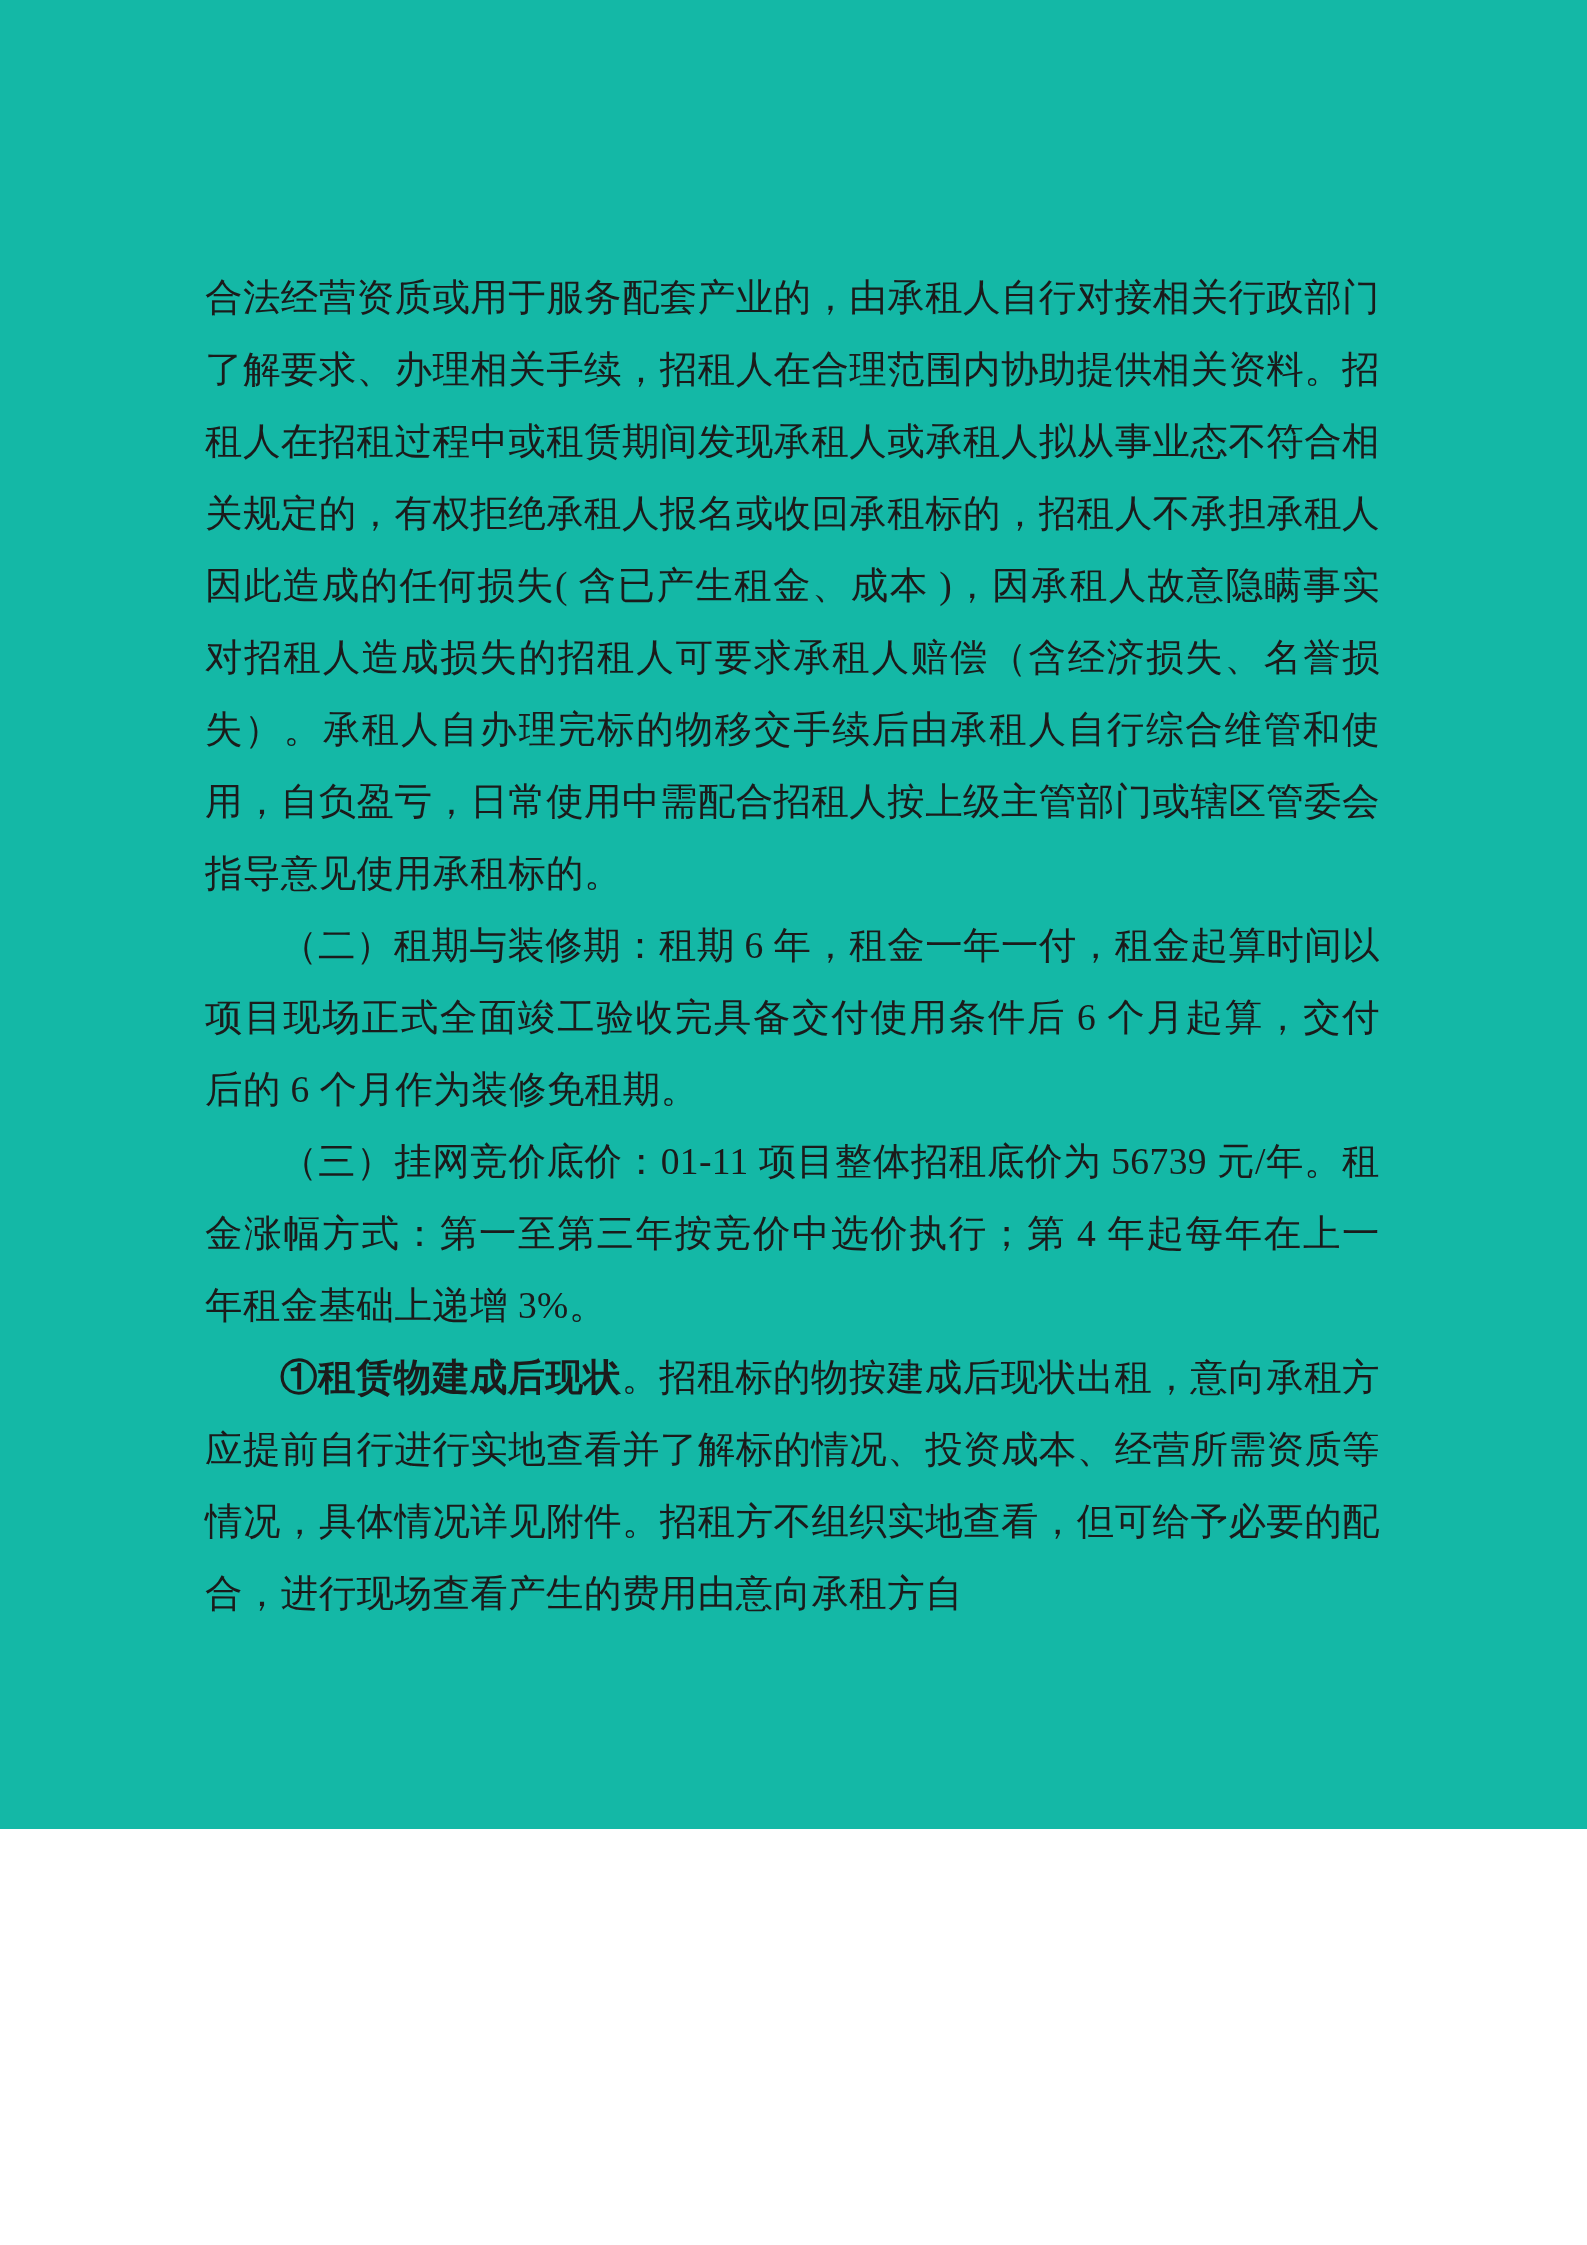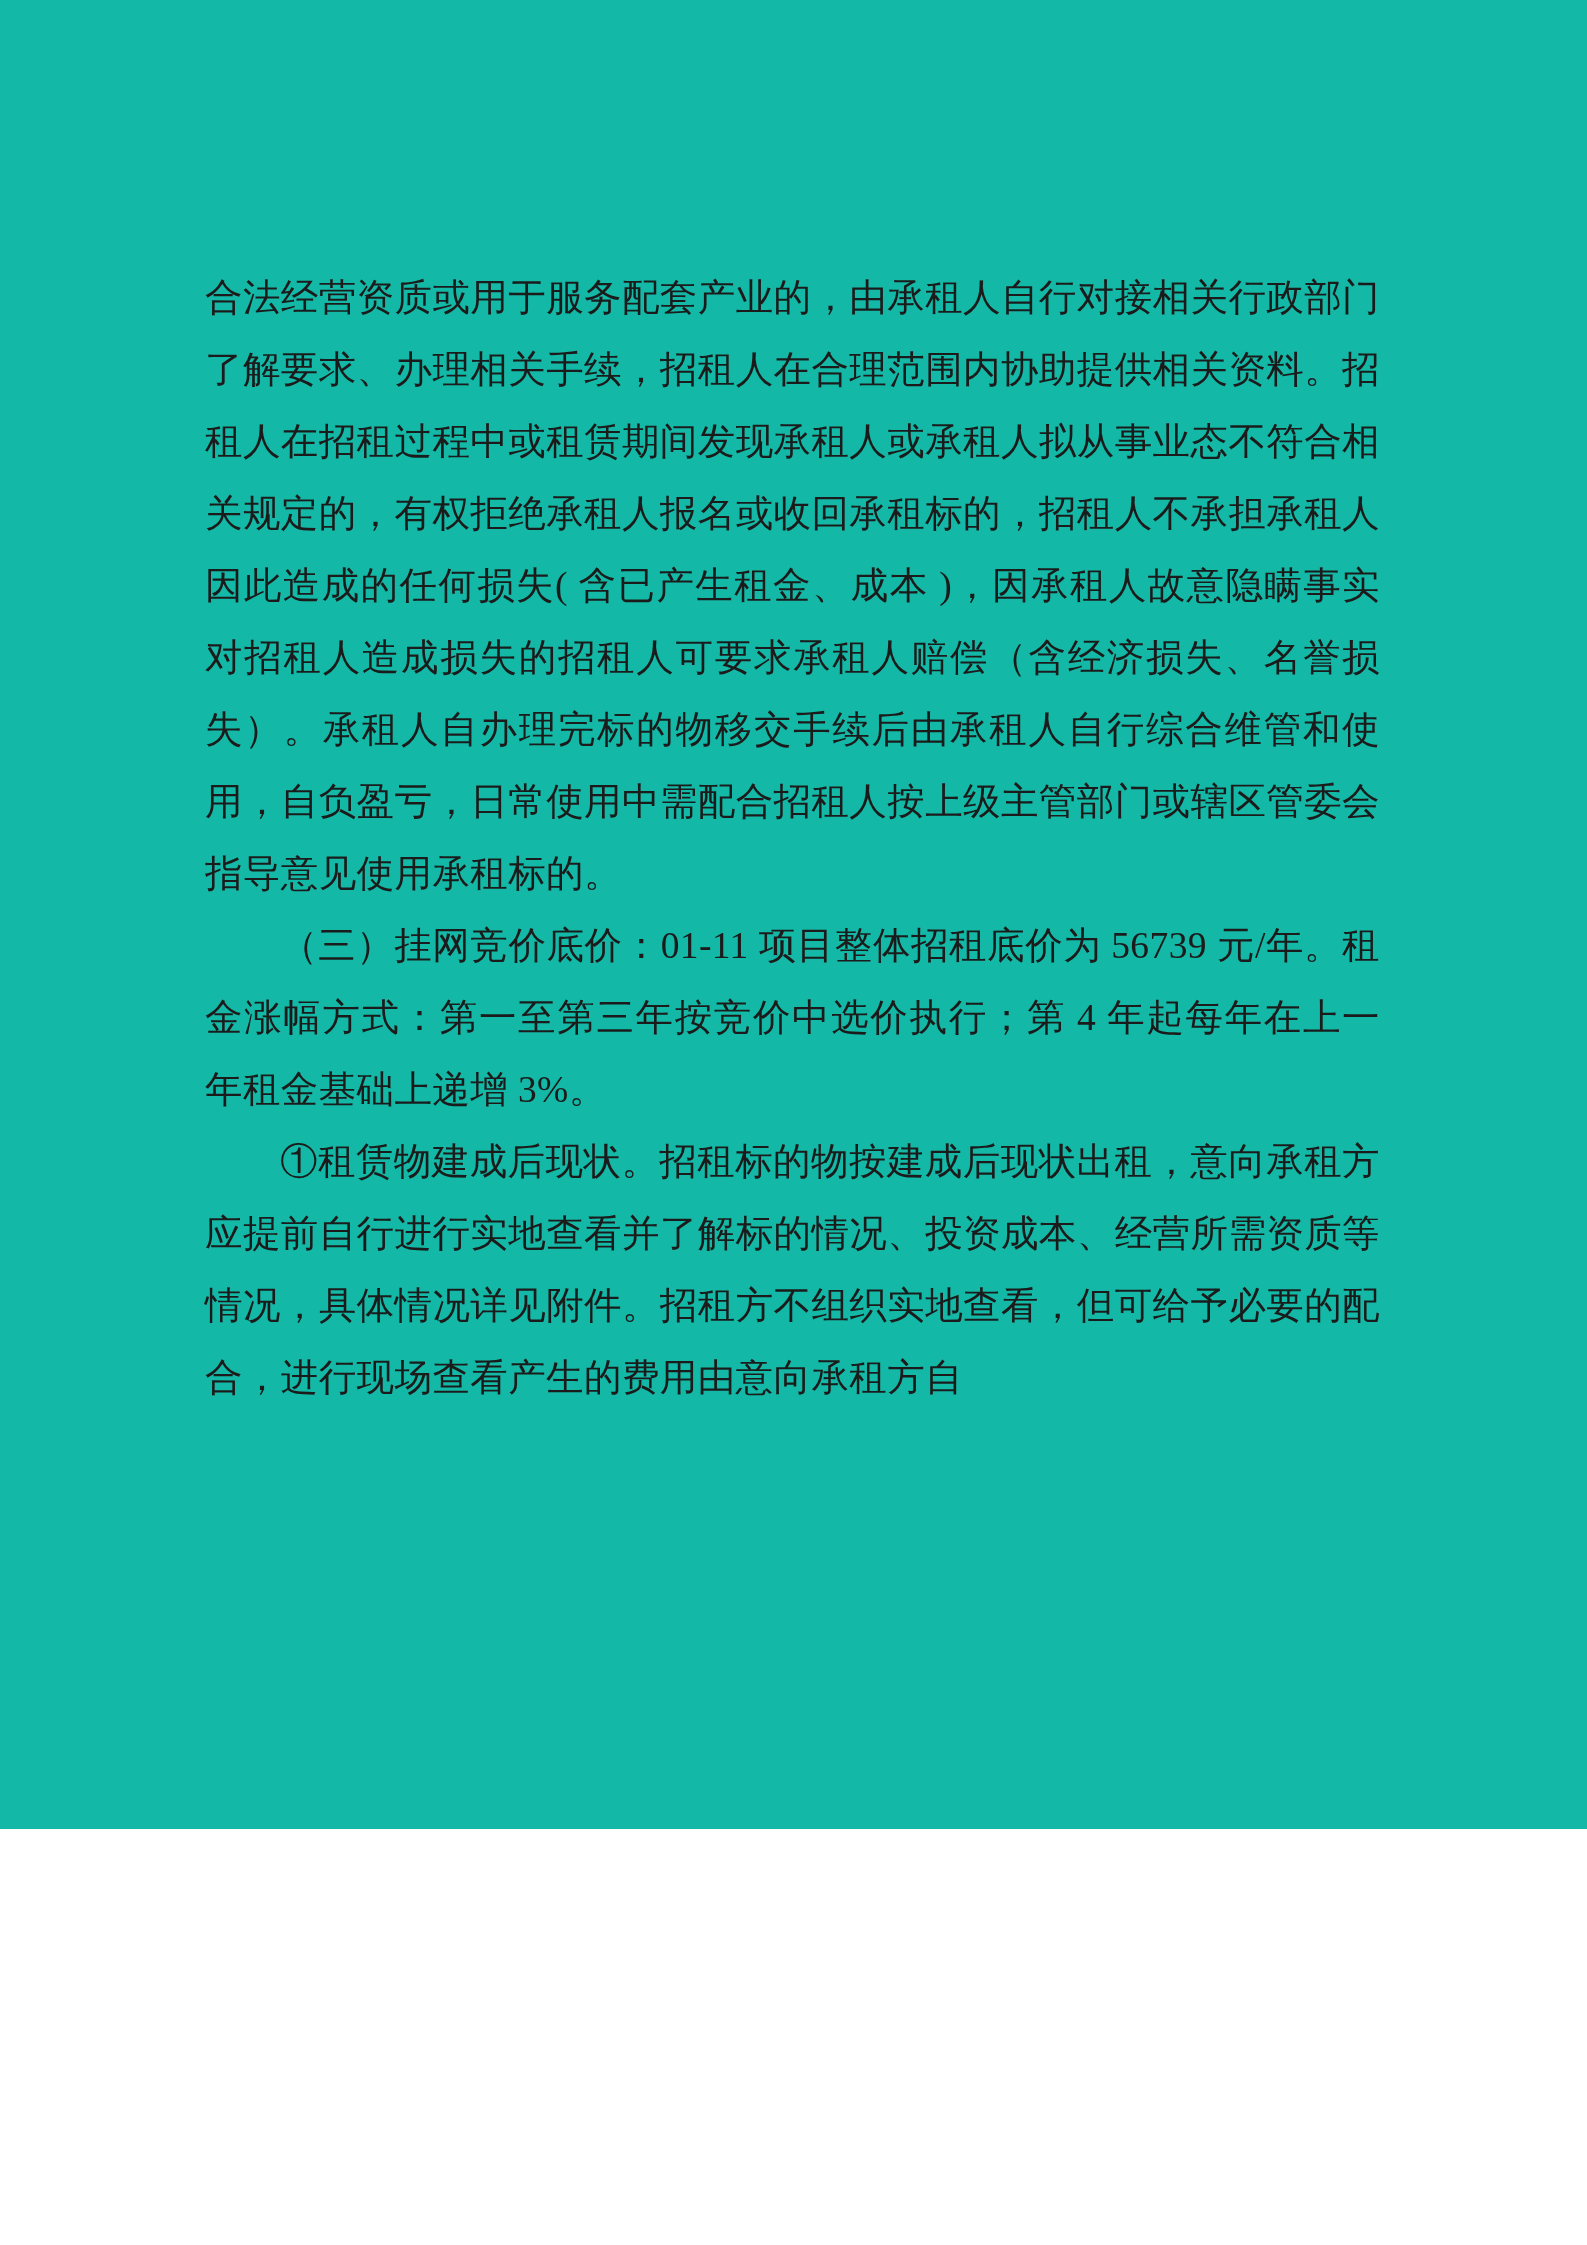--- a/index.html
+++ b/index.html
@@ -36,31 +36,32 @@
     text-align: justify;
     text-justify: inter-ideograph;
     letter-spacing: 0.4px;
     color: #1b1b1b;
     font-family: "Liberation Serif", "DejaVu Serif", serif;
   }
   p.indent {
     text-indent: 75px;
   }
   .bold-run {
-    font-weight: normal;
+    font-weight: bold;
   }
 </style>
 </head>
 <body>
 
 <div class="page">
   <div class="content">
 
     <p class="para">合法经营资质或用于服务配套产业的，由承租人自行对接相关行政部门了解要求、办理相关手续，招租人在合理范围内协助提供相关资料。招租人在招租过程中或租赁期间发现承租人或承租人拟从事业态不符合相关规定的，有权拒绝承租人报名或收回承租标的，招租人不承担承租人因此造成的任何损失( 含已产生租金、成本 )，因承租人故意隐瞒事实对招租人造成损失的招租人可要求承租人赔偿（含经济损失、名誉损失）。承租人自办理完标的物移交手续后由承租人自行综合维管和使用，自负盈亏，日常使用中需配合招租人按上级主管部门或辖区管委会指导意见使用承租标的。</p>
 
+    <p class="para indent">（二）租期与装修期：租期 6 年，租金一年一付，租金起算时间以项目现场正式全面竣工验收完具备交付使用条件后 6 个月起算，交付后的 6 个月作为装修免租期。</p>
 
     <p class="para indent">（三）挂网竞价底价：01-11 项目整体招租底价为 56739 元/年。租金涨幅方式：第一至第三年按竞价中选价执行；第 4 年起每年在上一年租金基础上递增 3%。</p>
 
 
     <p class="para indent"><span class="bold-run">①租赁物建成后现状</span><span>。招租标的物按建成后现状出租，意向承租方应提前自行进行实地查看并了解标的情况、投资成本、经营所需资质等情况，具体情况详见附件。招租方不组织实地查看，但可给予必要的配合，进行现场查看产生的费用由意向承租方自</span></p>
 
   </div>
 </div>
 
 </body></html>

